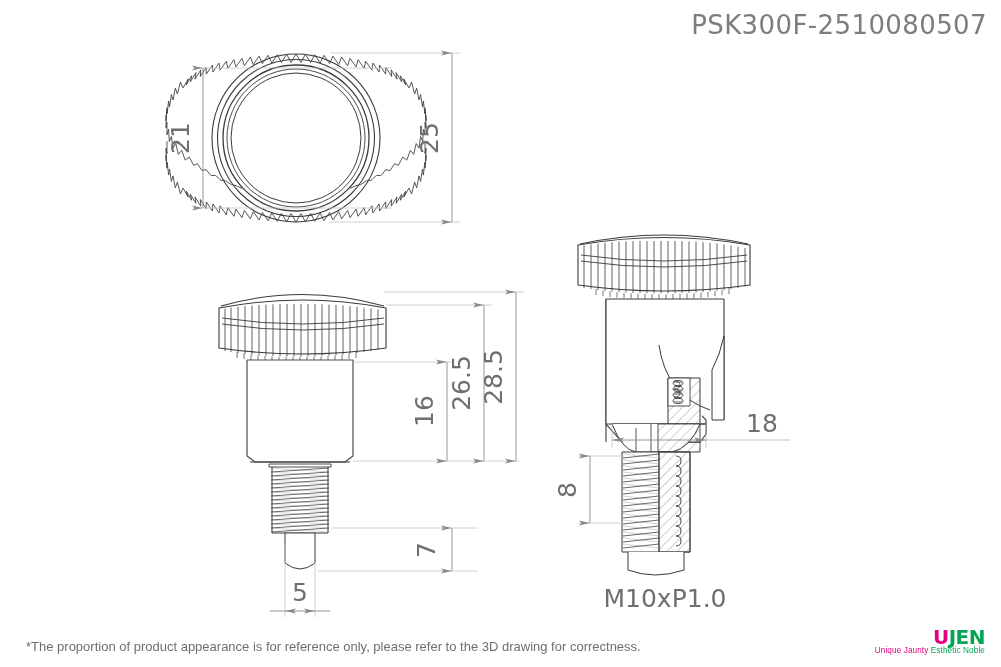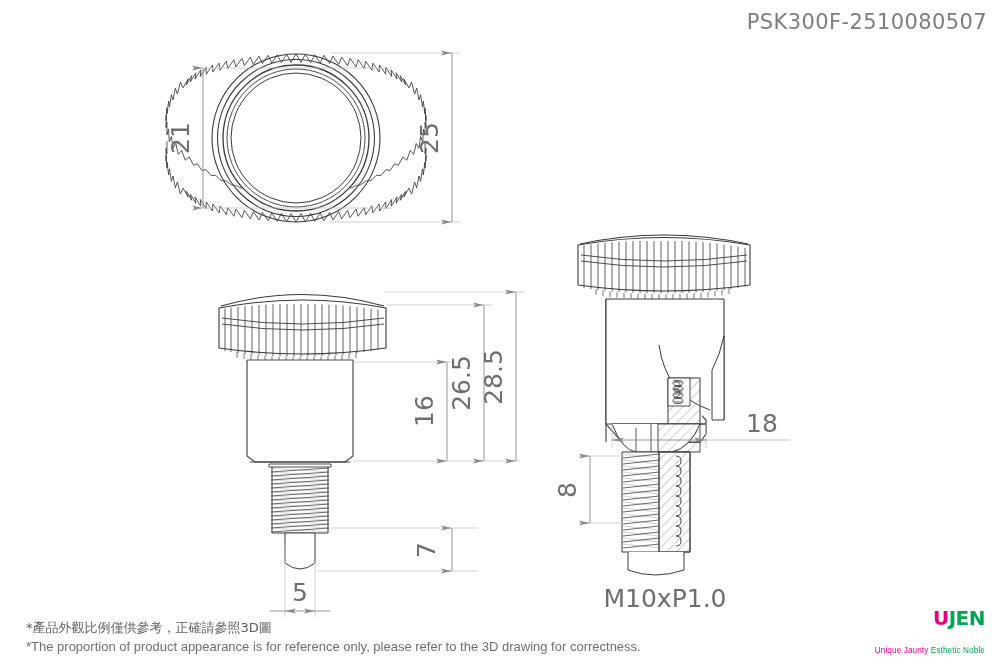--- a/index.html
+++ b/index.html
@@ -18,21 +18,21 @@
     position: absolute;
     left: 0; top: 0;
     width: 1001px;
     height: 667px;
     background: #ffffff;
   }
   .part-no {
     position: absolute;
     right: 14px;
     top: 10px;
-    font-size: 21px;
+    font-size: 26px;
     letter-spacing: 0.4px;
     color: #7d7d7d;
     font-family: "DejaVu Sans", sans-serif;
     font-weight: 400;
     white-space: nowrap;
   }
   .note-block {
     position: absolute;
     left: 26px;
     bottom: 10px;
@@ -60,21 +60,21 @@
   }
   .logo-word {
     font-size: 20px;
     font-weight: bold;
     letter-spacing: -0.5px;
     font-family: "DejaVu Sans", sans-serif;
     text-align: right;
   }
   .logo-tag {
     font-size: 8.2px;
-    margin-top: 19px;
+    margin-top: 0;
     letter-spacing: 0.1px;
     font-family: "Liberation Sans", sans-serif;
     white-space: nowrap;
   }
   svg.dwg {
     position: absolute;
     left: 0; top: 0;
     width: 1001px;
     height: 667px;
   }
@@ -275,21 +275,20 @@
       <line x1="578" y1="456" x2="624" y2="456" stroke="#c4c4c4" stroke-width="0.8"></line>
       <line x1="578" y1="523" x2="624" y2="523" stroke="#c4c4c4" stroke-width="0.8"></line>
       <line x1="590" y1="456" x2="590" y2="523" stroke="#8a8a8a" stroke-width="0.9" marker-start="url(#ah-up)" marker-end="url(#ah-dn)"></line>
       <text class="dimtxt" x="576" y="490" text-anchor="middle" transform="rotate(-90 576 490)">8</text>
     </g>
 
     <text class="dimtxt" x="665" y="607" text-anchor="middle">M10xP1.0</text>
   </svg>
 
   <div class="note-block">
-    <div class="note-cn">*產品外觀比例僅供參考，正確請參照3D圖</div>
     <div class="note-en">*The proportion of product appearance is for reference only, please refer to the 3D drawing for correctness.</div>
   </div>
 
   <div class="logo">
     <div class="logo-word"><span style="color:#e4007f">U</span><span style="color:#00a651">JEN</span></div>
     <div class="logo-tag"><span style="color:#e4007f"><span style="color:#e4007f">Unique Jaunty</span> <span style="color:#00a651">Esthetic Noble</span></span></div>
   </div>
 
 </div>
 

